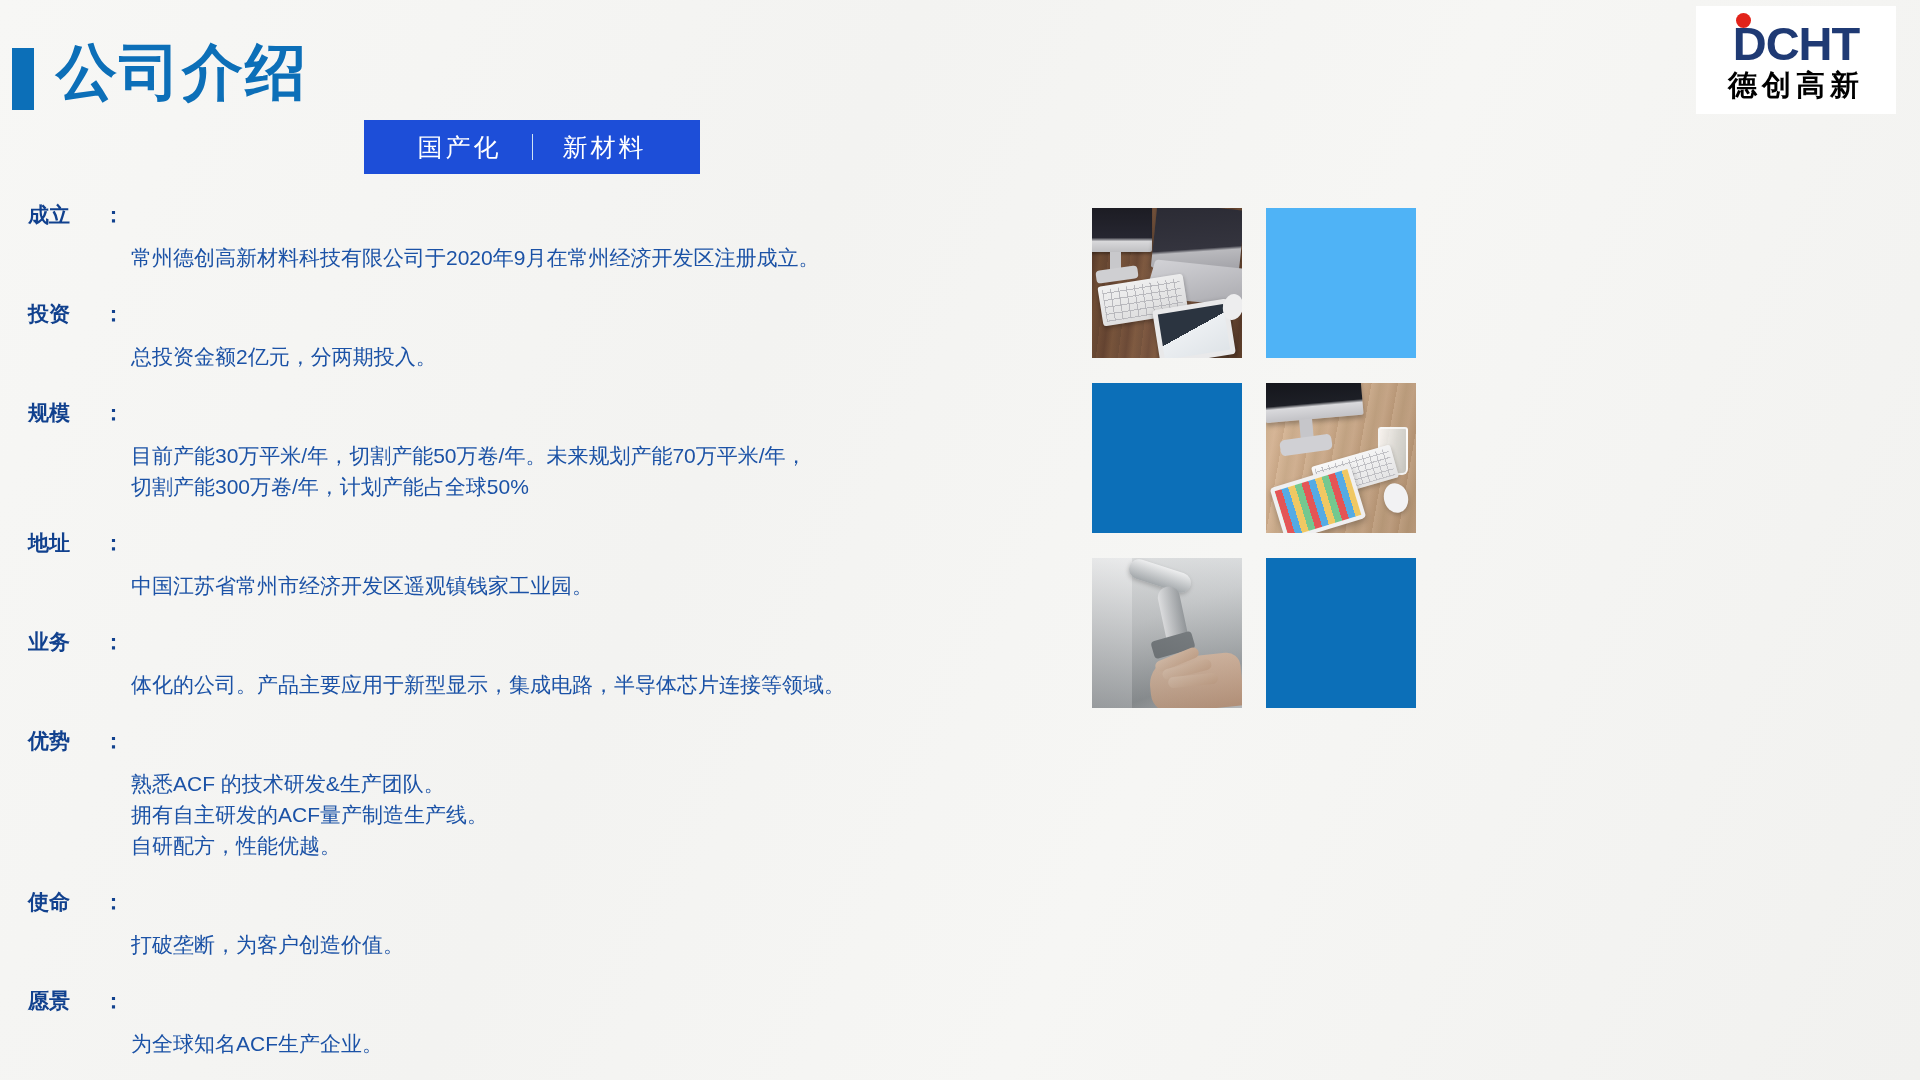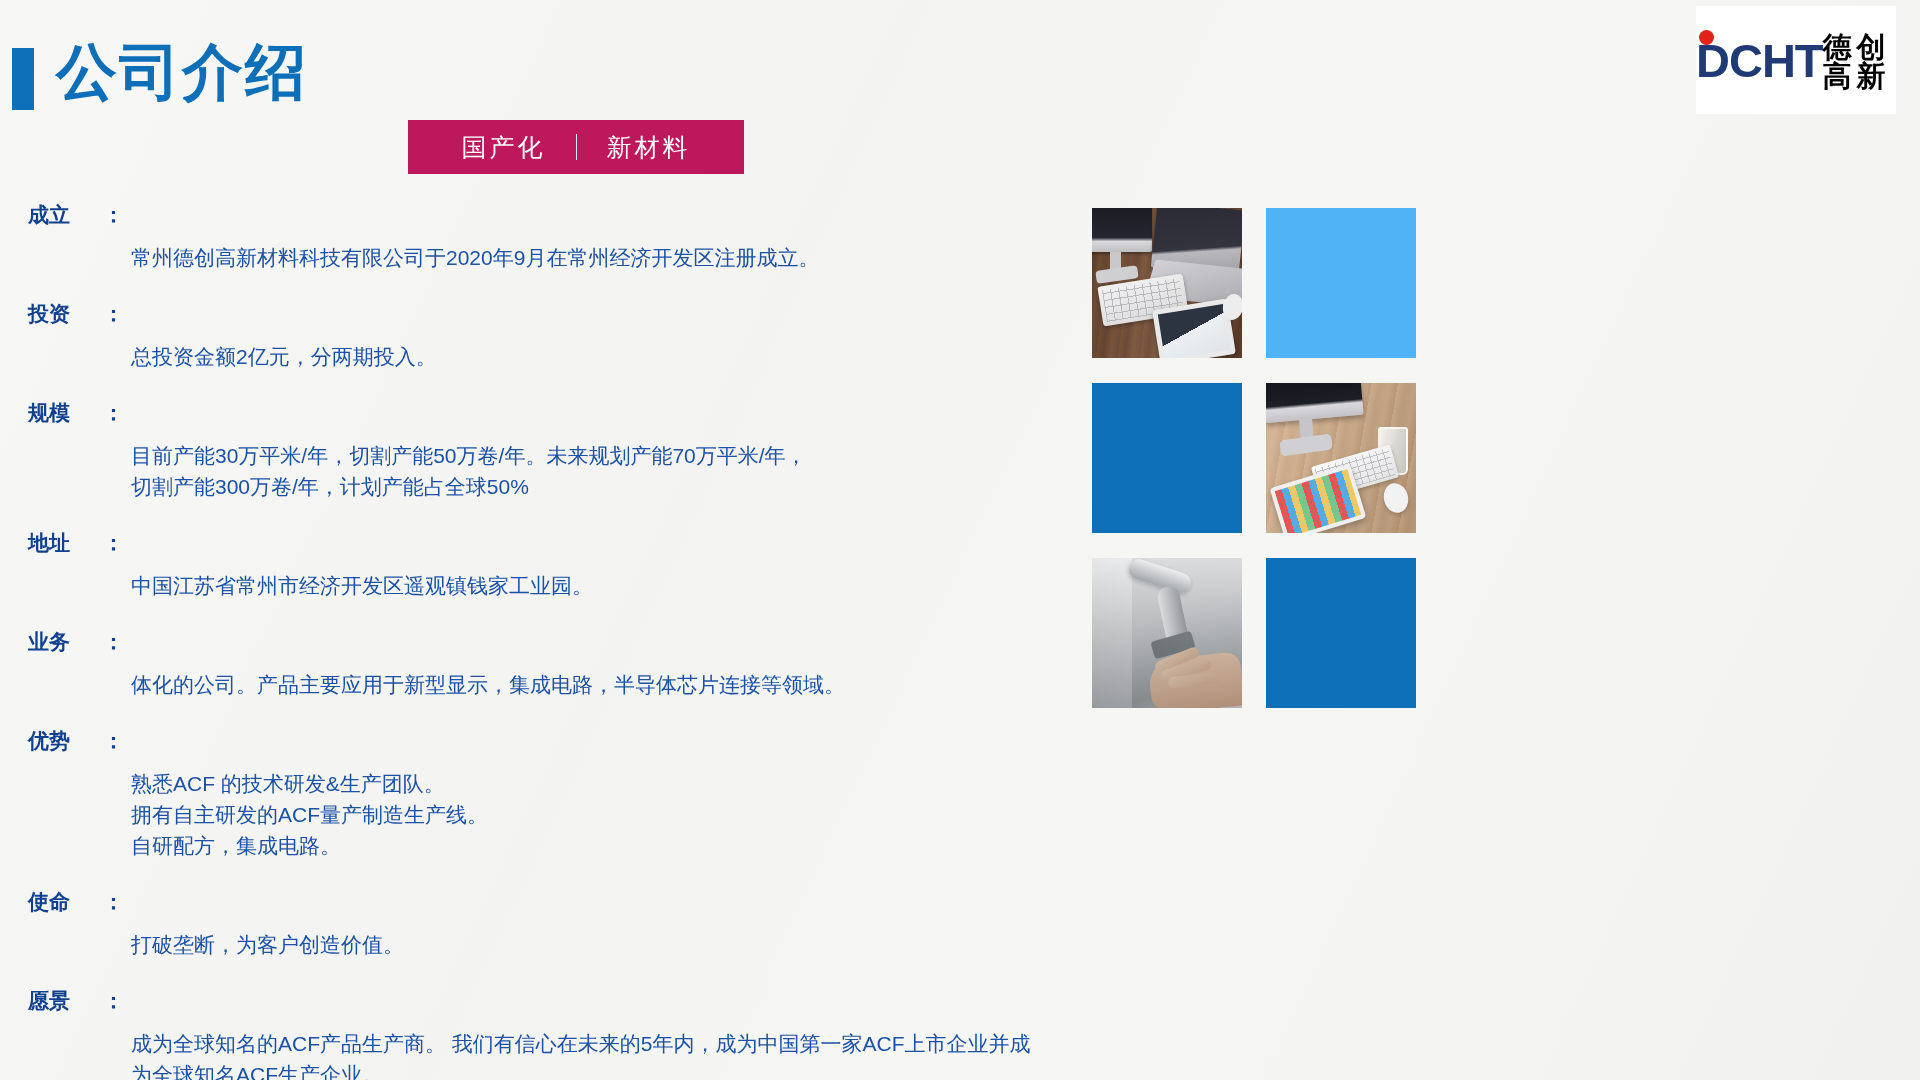--- a/index.html
+++ b/index.html
@@ -24,42 +24,42 @@
   #page-title{
     position:absolute;left:56px;top:40px;
     font-size:61px;font-weight:bold;color:#0C6FB8;
     letter-spacing:2px;line-height:1.05;white-space:nowrap;
   }
 
   
   #logo{
     position:absolute;right:24px;top:6px;width:200px;height:108px;
     background:#ffffff;
-    display:flex;flex-direction:row;align-items:center;justify-content:center;
+    display:flex;flex-direction:column;align-items:center;justify-content:center;
   }
   #logo-mark{position:relative;display:flex;align-items:flex-end;}
   #logo-dot{
     position:absolute;left:3px;top:-7px;width:15px;height:15px;border-radius:50%;
     background:#E2231A;
   }
   #logo-letters{
     font-size:47px;font-weight:bold;color:#1F3A74;
     letter-spacing:-1px;line-height:1;font-family:"Liberation Sans",sans-serif;
   }
   #logo-cn{
     margin-top:4px;font-size:29px;font-weight:bold;color:#000000;letter-spacing:5px;
     line-height:1;
   }
 
   
   #banner{
     position:absolute;left:364px;top:120px;width:336px;height:54px;
-    background:#be185d;color:#ffffff;
+    background:#1d4ed8;color:#ffffff;
     display:flex;align-items:center;justify-content:center;gap:30px;
-    font-size:25px;letter-spacing:3px;margin-left:44px;
+    font-size:25px;letter-spacing:3px;
   }
   #banner .divider{
     width:1px;height:26px;background:#cfe4f5;display:inline-block;
   }
 
   
   #content{
     position:absolute;left:28px;top:199px;width:1060px;
   }
   .row{display:flex;align-items:flex-start;margin-bottom:25px;}
@@ -308,35 +308,34 @@
         <div class="row-body">
           <div class="line">体化的公司。产品主要应用于新型显示，集成电路，半导体芯片连接等领域。</div>
         </div>
       </div>
       <div class="row">
         <div class="row-label">优势</div>
         <div class="row-colon">：</div>
         <div class="row-body">
           <div class="line">熟悉ACF 的技术研发&amp;生产团队。</div>
           <div class="line">拥有自主研发的ACF量产制造生产线。</div>
-          <div class="line">自研配方，集成电路。</div>
+          <div class="line">自研配方，性能优越。</div>
         </div>
       </div>
       <div class="row">
         <div class="row-label">使命</div>
         <div class="row-colon">：</div>
         <div class="row-body">
           <div class="line">打破垄断，为客户创造价值。</div>
         </div>
       </div>
       <div class="row">
         <div class="row-label">愿景</div>
         <div class="row-colon">：</div>
         <div class="row-body">
-          <div class="line">成为全球知名的ACF产品生产商。 我们有信心在未来的5年内，成为中国第一家ACF上市企业并成</div>
           <div class="line">为全球知名ACF生产企业。</div>
         </div>
       </div>
     </div>
 
   <div id="image-grid">
 
     <div class="photo-desk-dark">
       <div class="wood"></div>
       <div class="imac"></div>

